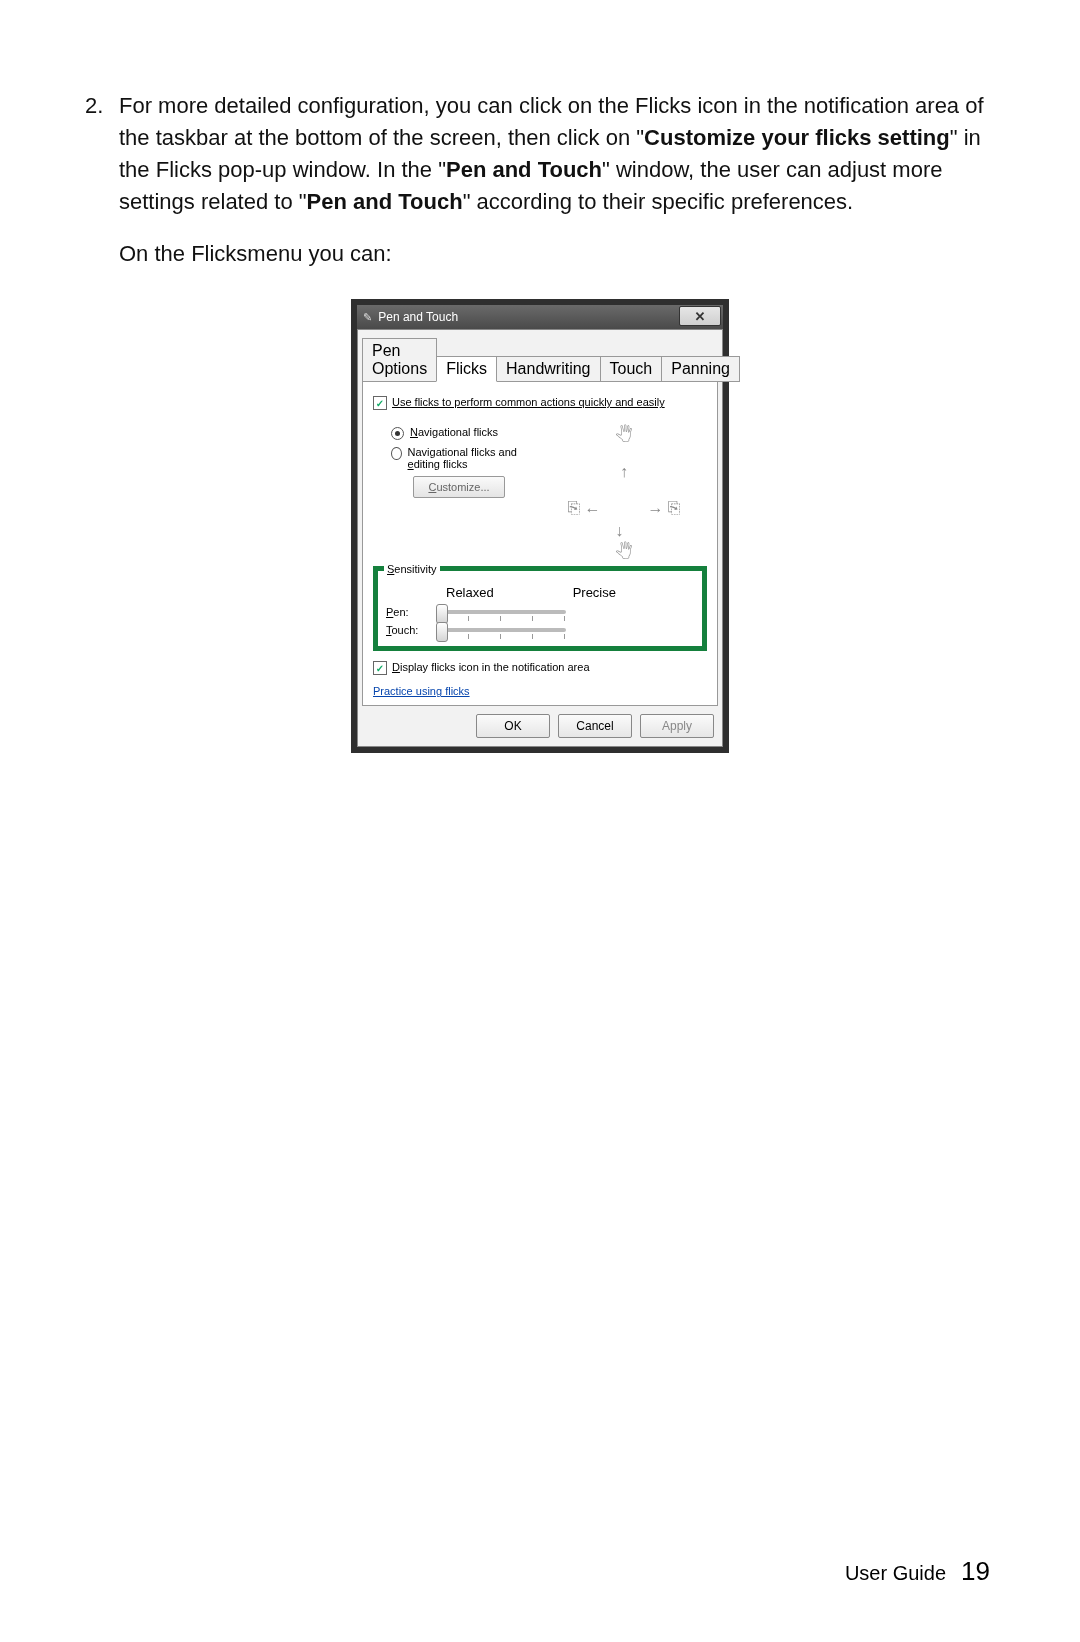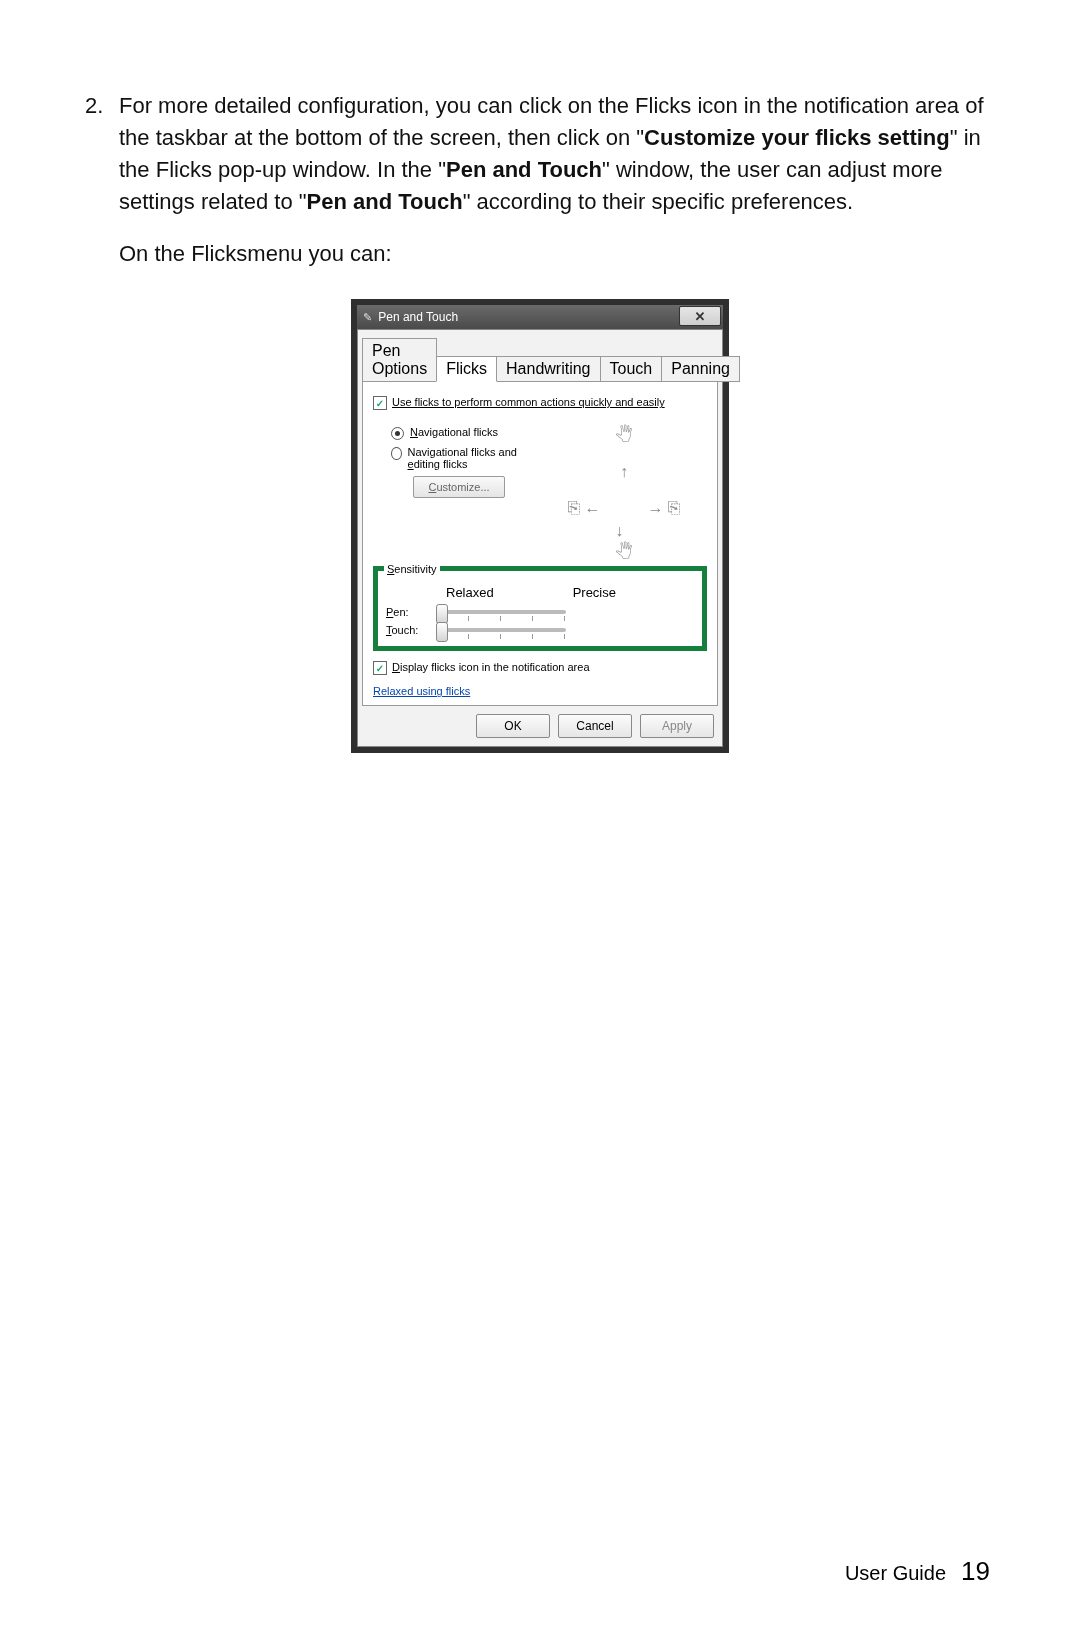--- a/index.html
+++ b/index.html
@@ -271,21 +271,21 @@
                   <div class="tick" style="left:96px"></div>
                   <div class="tick" style="left:128px"></div>
               </div>
             </div>
           </div>
 
           <div class="chk-row" style="margin-top:10px;">
             <div class="chk checked"></div>
             <div><span class="acc">D</span>isplay flicks icon in the notification area</div>
           </div>
-          <div><a class="link">Relaxed using flicks</a></div>
+          <div><a class="link">Practice using flicks</a></div>
         </div>
 
         <div class="btn-row">
           <div class="btn">OK</div>
           <div class="btn">Cancel</div>
           <div class="btn disabled">Apply</div>
         </div>
       </div>
     </div>
   </div>

